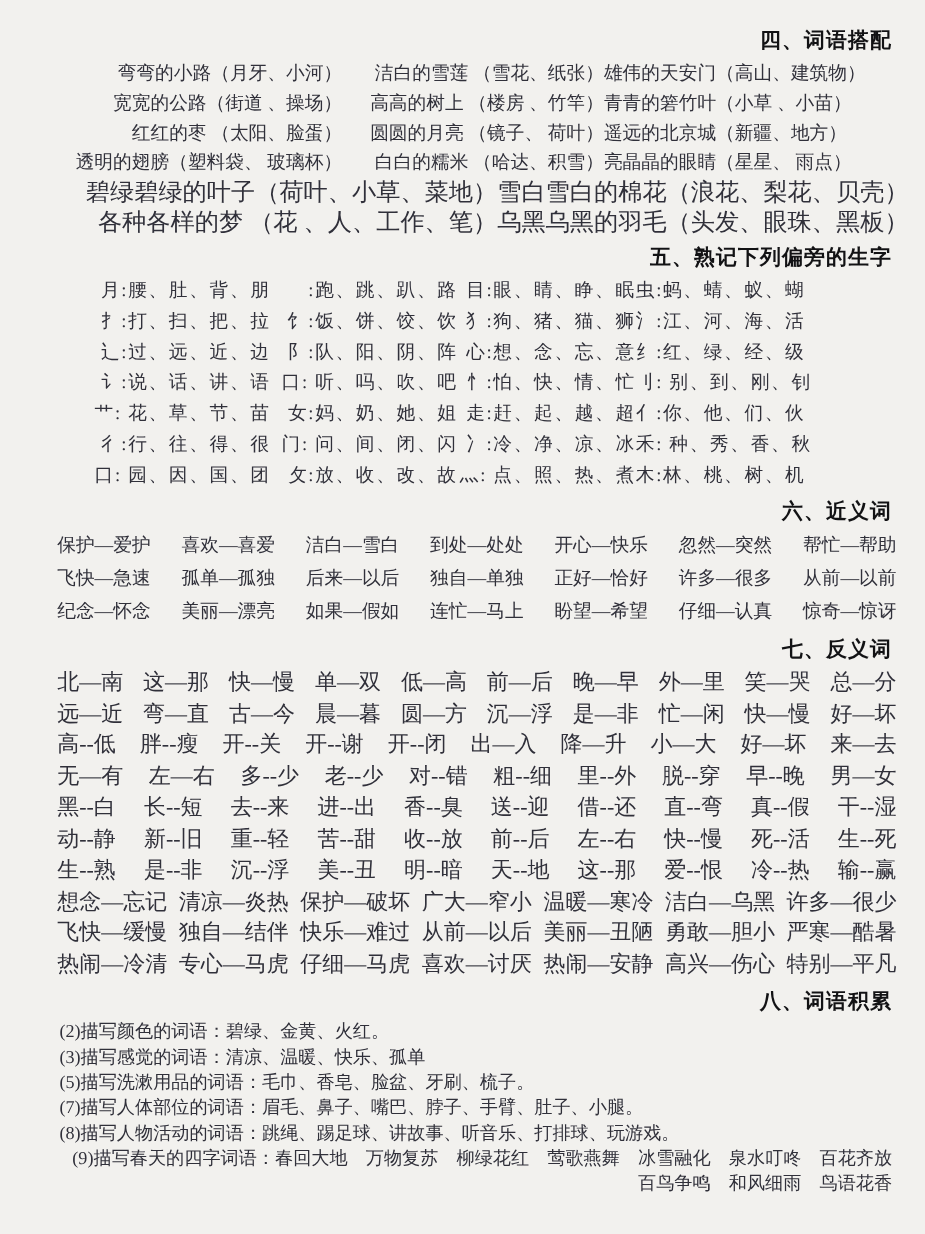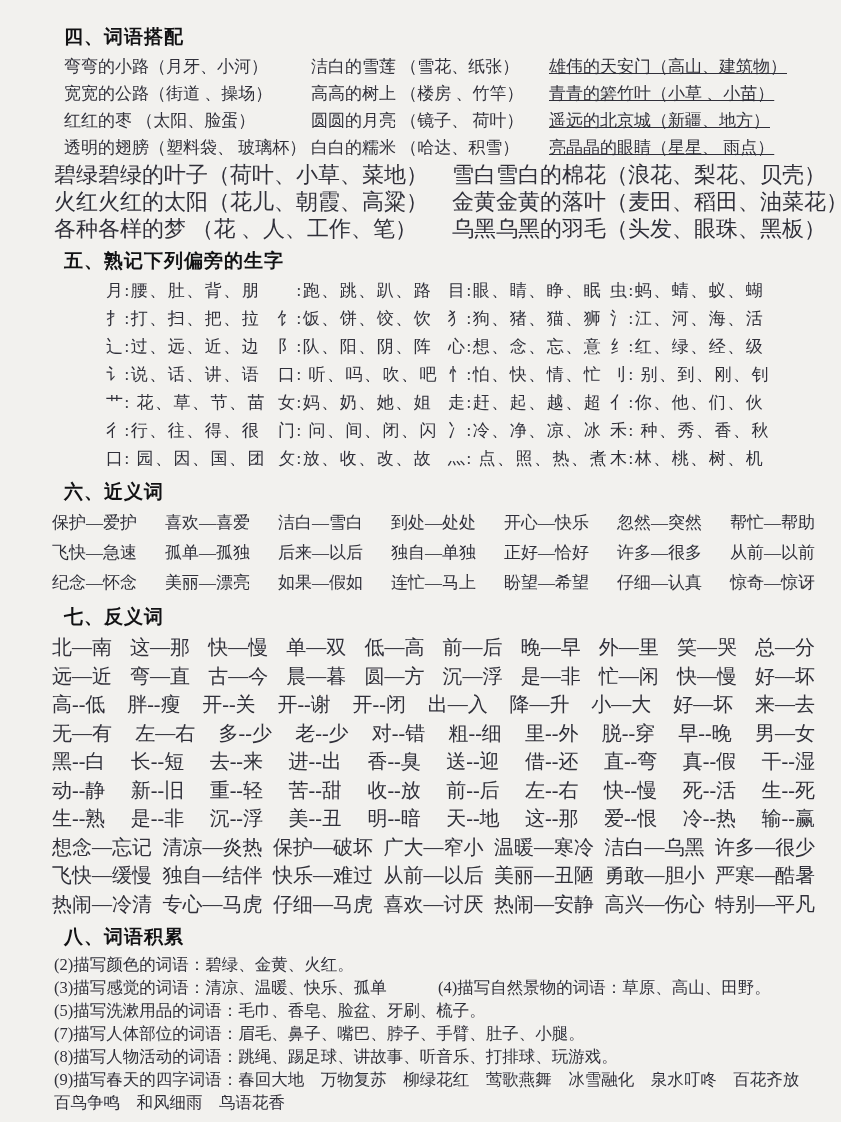--- a/index.html
+++ b/index.html
@@ -3,40 +3,40 @@
 <meta charset="utf-8">
 <style>
   html,body{margin:0;padding:0;}
   body{
     width:841px;height:1122px;overflow:hidden;
     background:#f2f1ee;
     color:#30303a;
     font-family:"Liberation Serif","DejaVu Serif",serif;
   }
   .page{padding:18px 30px 0 64px;}
-  .section{margin:0;}
+  .section{margin:0;text-align:right;}
   h2.sec-heading{
     font-family:"Liberation Sans","DejaVu Sans",sans-serif;
     font-size:19px;font-weight:700;color:#121214;
     margin:6px 0 3px 0;letter-spacing:1px;
   }
   
   .c3 .row{display:flex;line-height:27px;font-size:17px;}
   .c3 .cell{flex-shrink:0;white-space:nowrap;}
   .c3 .cell:nth-child(1){width:247px;}
   .c3 .cell:nth-child(2){width:238px;}
-  .c3 .cell:nth-child(3){width:auto;text-decoration:underline;}
+  .c3 .cell:nth-child(3){width:auto;}
   .c2 .row{display:flex;line-height:27px;font-size:22px;margin-left:-10px;}
   .c2 .cell{flex-shrink:0;white-space:nowrap;}
   .c2 .cell:first-child{width:398px;}
   
   .rad{padding-left:10px;}
   .rad .row{display:flex;line-height:28px;font-size:17px;letter-spacing:1.5px;}
   .rad .cell{flex-shrink:0;white-space:nowrap;}
-  .rad .cell:nth-child(1){width:172px;margin-left:32px;}
+  .rad .cell:nth-child(1){width:172px;}
   .rad .cell:nth-child(2){width:170px;}
   .rad .cell:nth-child(3){width:162px;}
   
   .syn .row{display:flex;justify-content:space-between;line-height:30px;font-size:17px;margin-left:-12px;margin-right:-4px;}
   .syn .cell{white-space:nowrap;}
   
   .ant .row{display:flex;justify-content:space-between;line-height:28.5px;font-size:20px;margin-left:-12px;margin-right:-4px;}
   .ant .cell{white-space:nowrap;}
   
   .acc .row{display:flex;line-height:23px;font-size:16.5px;margin-left:-10px;}
@@ -69,24 +69,20 @@
         <div class="row">
           <span class="cell">透明的翅膀（塑料袋、 玻璃杯）</span>
           <span class="cell">白白的糯米 （哈达、积雪）</span>
           <span class="cell">亮晶晶的眼睛（星星、 雨点）</span>
         </div>
       </div>
     <div class="c2">
         <div class="row">
           <span class="cell">碧绿碧绿的叶子（荷叶、小草、菜地）</span>
           <span class="cell">雪白雪白的棉花（浪花、梨花、贝壳）</span>
-        </div>
-        <div class="row">
-          <span class="cell">火红火红的太阳（花儿、朝霞、高粱）</span>
-          <span class="cell">金黄金黄的落叶（麦田、稻田、油菜花）</span>
         </div>
         <div class="row">
           <span class="cell">各种各样的梦 （花 、人、工作、笔）</span>
           <span class="cell">乌黑乌黑的羽毛（头发、眼珠、黑板）</span>
         </div>
       </div>
   </div>
 
   <div class="section">
     <h2 class="sec-heading">五、熟记下列偏旁的生字</h2>
@@ -287,21 +283,20 @@
   </div>
 
   <div class="section">
     <h2 class="sec-heading">八、词语积累</h2>
     <div class="acc">
         <div class="row">
           <span class="cell">(2)描写颜色的词语：碧绿、金黄、火红。</span>
         </div>
         <div class="row">
           <span class="cell">(3)描写感觉的词语：清凉、温暖、快乐、孤单</span>
-          <span class="cell">(4)描写自然景物的词语：草原、高山、田野。</span>
         </div>
         <div class="row">
           <span class="cell">(5)描写洗漱用品的词语：毛巾、香皂、脸盆、牙刷、梳子。</span>
         </div>
         <div class="row">
           <span class="cell">(7)描写人体部位的词语：眉毛、鼻子、嘴巴、脖子、手臂、肚子、小腿。</span>
         </div>
         <div class="row">
           <span class="cell">(8)描写人物活动的词语：跳绳、踢足球、讲故事、听音乐、打排球、玩游戏。</span>
         </div>

